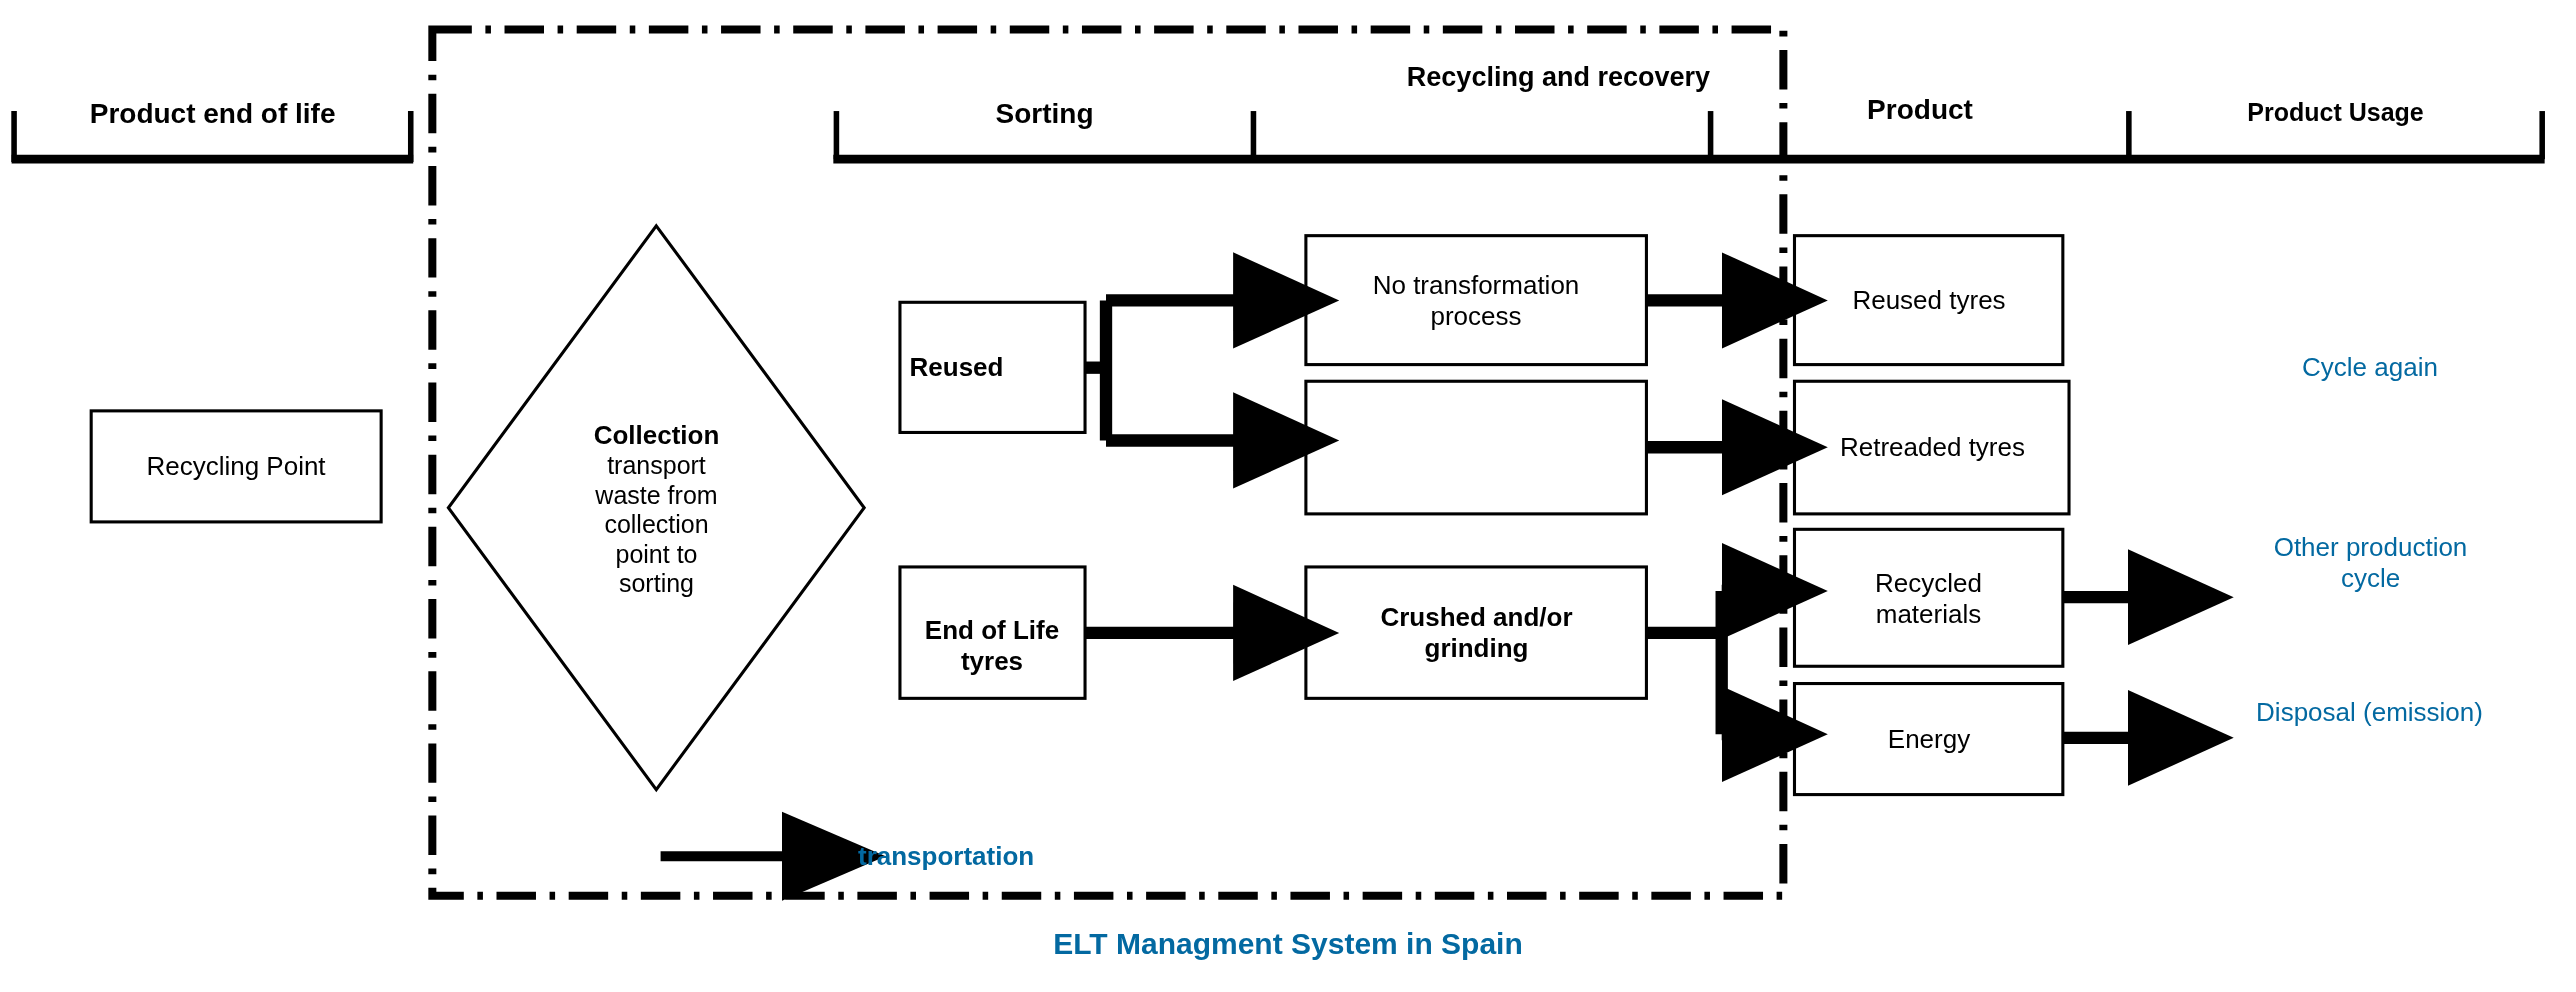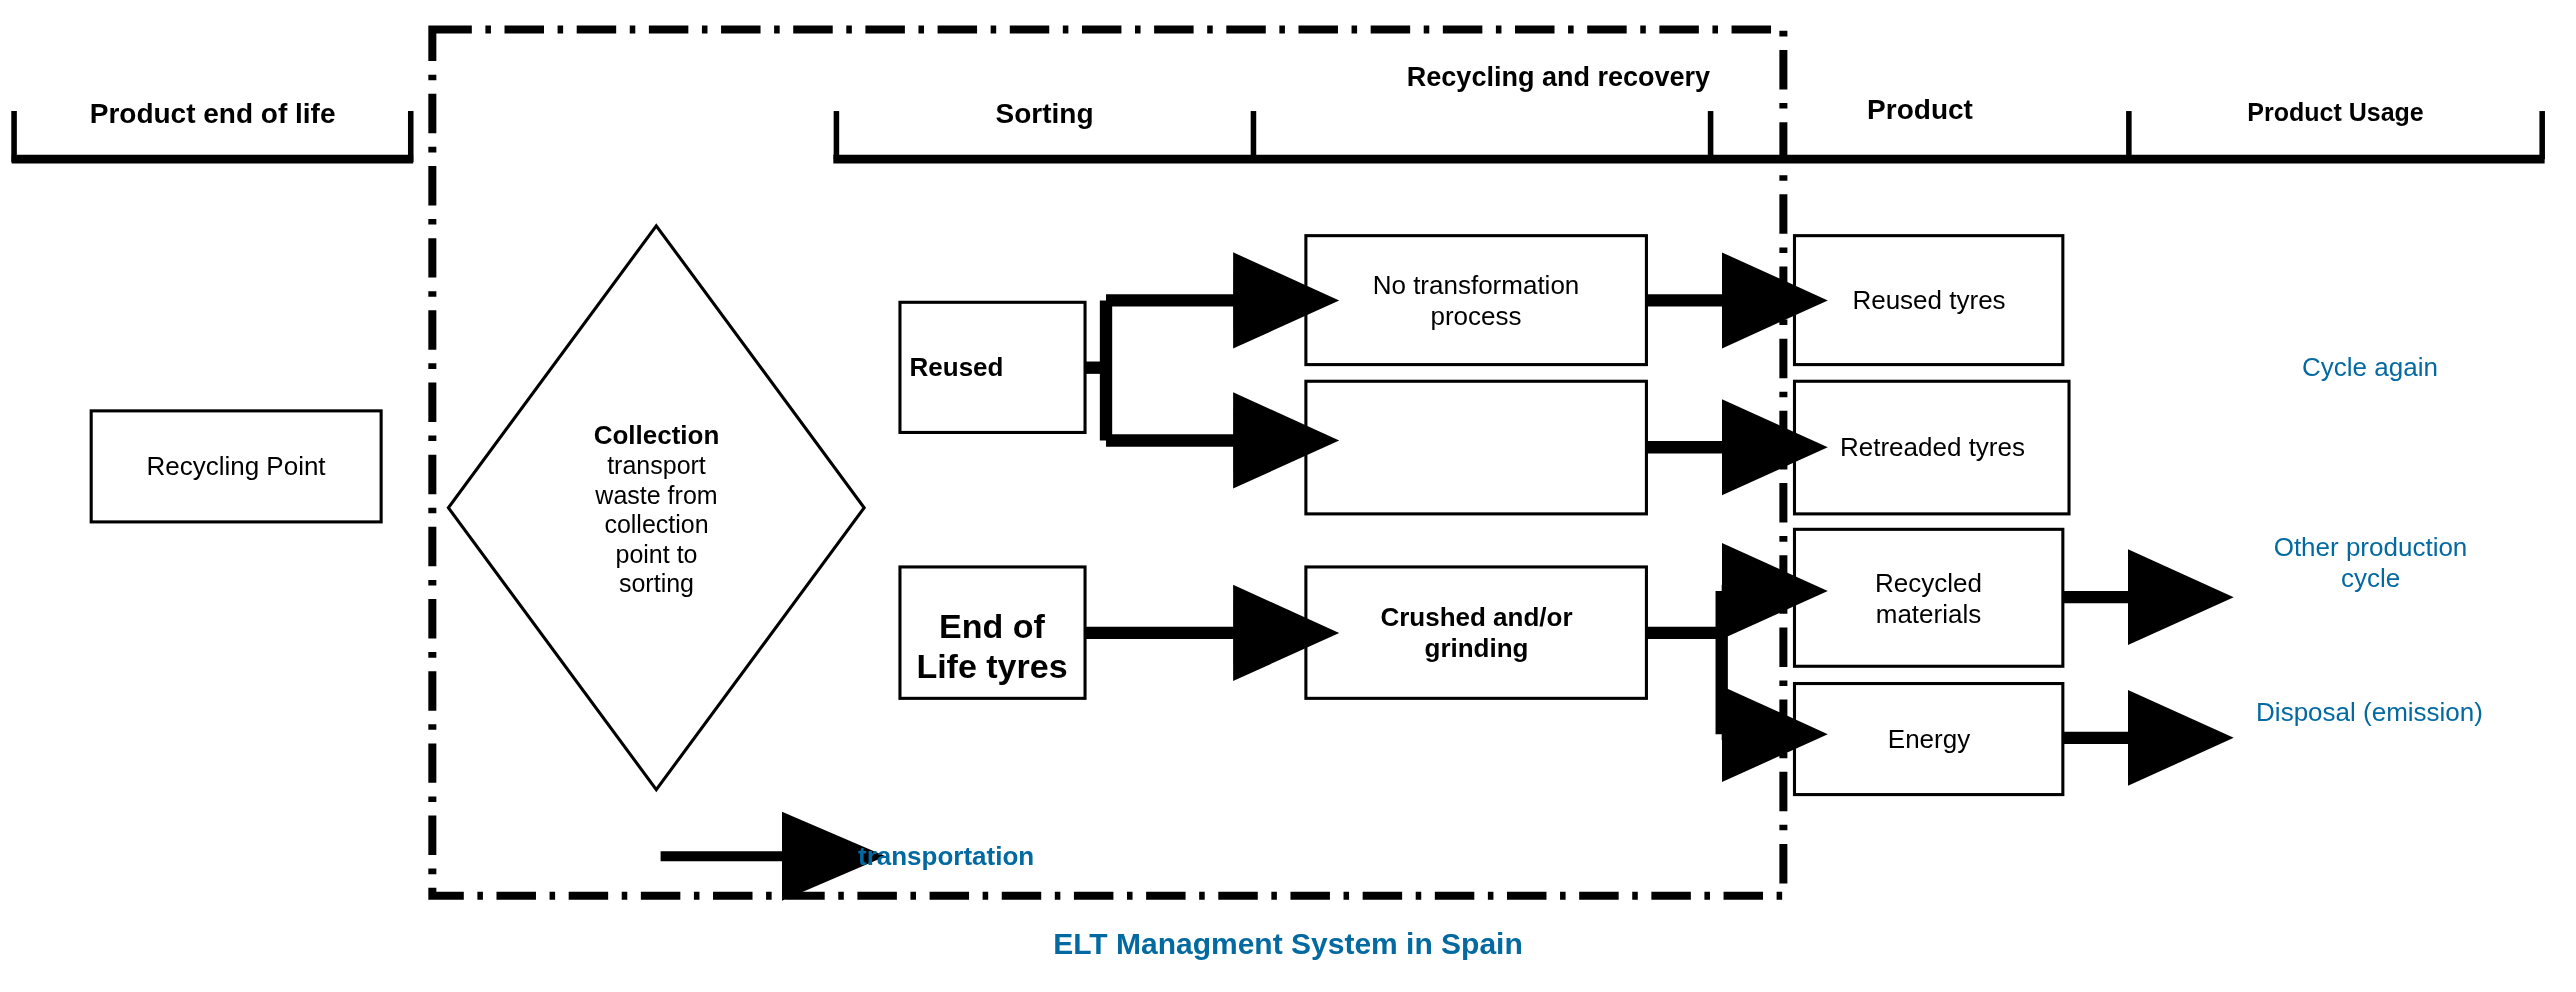--- a/index.html
+++ b/index.html
@@ -101,21 +101,21 @@
 
   <div class="boxlabel plain" style="left:91px; top:411px; width:290px; height:111px; font-size:26px;">Recycling Point</div>
 
   <div class="boxlabel" style="left:530px; top:389px; width:253px; height:241px; font-size:25px; flex-direction:column;">
     <span class="bold" style="font-size:26px;">Collection</span>
     <span class="plain" style="max-width:142px;">transport waste from collection point to sorting</span>
   </div>
 
   <div class="boxlabel bold" style="left:864px; top:302px; width:185px; height:130px; font-size:26px;">Reused</div>
 
-  <div class="boxlabel bold" style="left:912px; top:567px; width:160px; height:158px; font-size:34px;">End of Life tyres</div>
+  <div class="boxlabel bold" style="left:912px; top:567px; width:160px; height:158px; font-size:26px;">End of Life tyres</div>
 
   <div class="boxlabel plain" style="left:1324px; top:236px; width:304px; height:129px; font-size:26px;">No transformation process</div>
 
 
   <div class="boxlabel bold" style="left:1337px; top:567px; width:279px; height:131px; font-size:26px;">Crushed and/or grinding</div>
 
   <div class="boxlabel plain" style="left:1795px; top:236px; width:268px; height:129px; font-size:26px;">Reused tyres</div>
 
   <div class="boxlabel plain" style="left:1795px; top:381px; width:275px; height:133px; font-size:26px;">Retreaded tyres</div>
 

